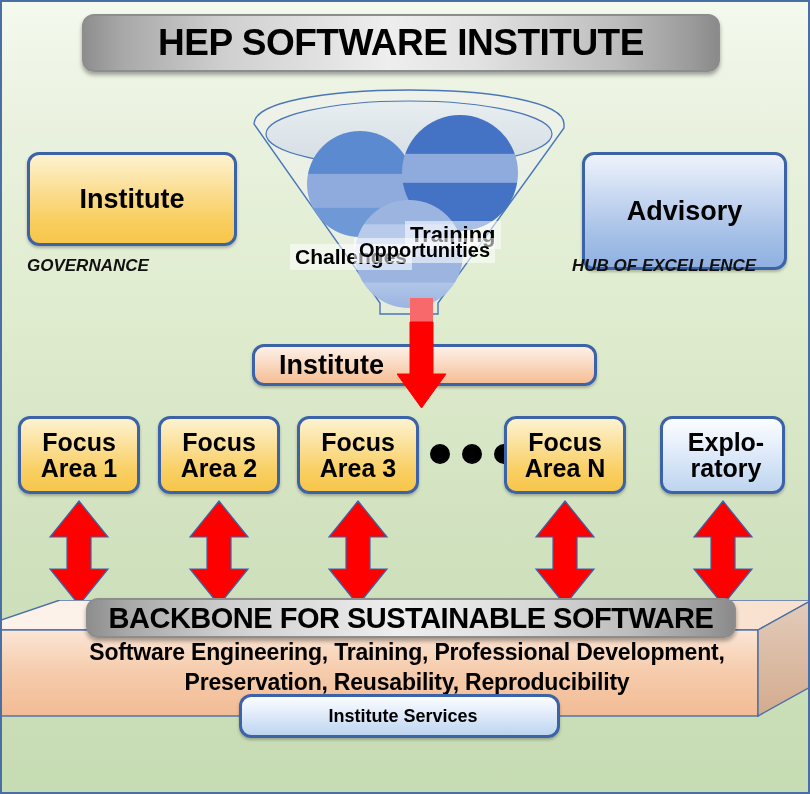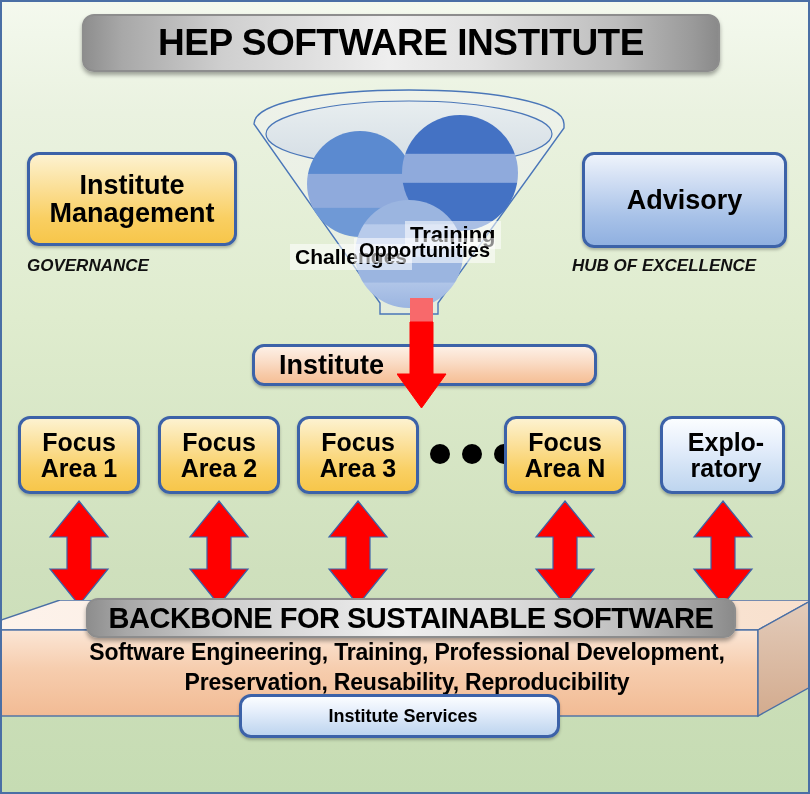--- a/index.html
+++ b/index.html
@@ -81,25 +81,24 @@
 </style>
 </head>
 <body>
 
 <div id="canvas">
 
   <div class="gray-banner" id="title-banner" style="left:80px;top:12px;width:638px;height:58px;font-size:37px;">HEP SOFTWARE INSTITUTE</div>
 
   <div class="card orange" style="left:25px;top:150px;width:210px;height:94px;font-size:27px;">
     <span>Institute</span>
-    <span>Management</span>
   </div>
   <div class="sublabel" style="left:25px;top:254px;width:210px;">GOVERNANCE</div>
 
-  <div class="card blue" style="left:580px;top:150px;width:205px;height:96px;font-size:27px;gap:44px;">
+  <div class="card blue" style="left:580px;top:150px;width:205px;height:118px;font-size:27px;gap:44px;">
     <span>Advisory</span>
   </div>
   <div class="sublabel" style="left:570px;top:254px;width:230px;">HUB OF EXCELLENCE</div>
 
   <div id="funnel">
     <svg width="318" height="240" viewBox="0 0 318 240">
       <defs>
         <linearGradient id="funnelBody" x1="0" y1="0" x2="0" y2="1">
           <stop offset="0%" stop-color="#eef2ea"></stop>
           <stop offset="55%" stop-color="#eaf0e4"></stop>

